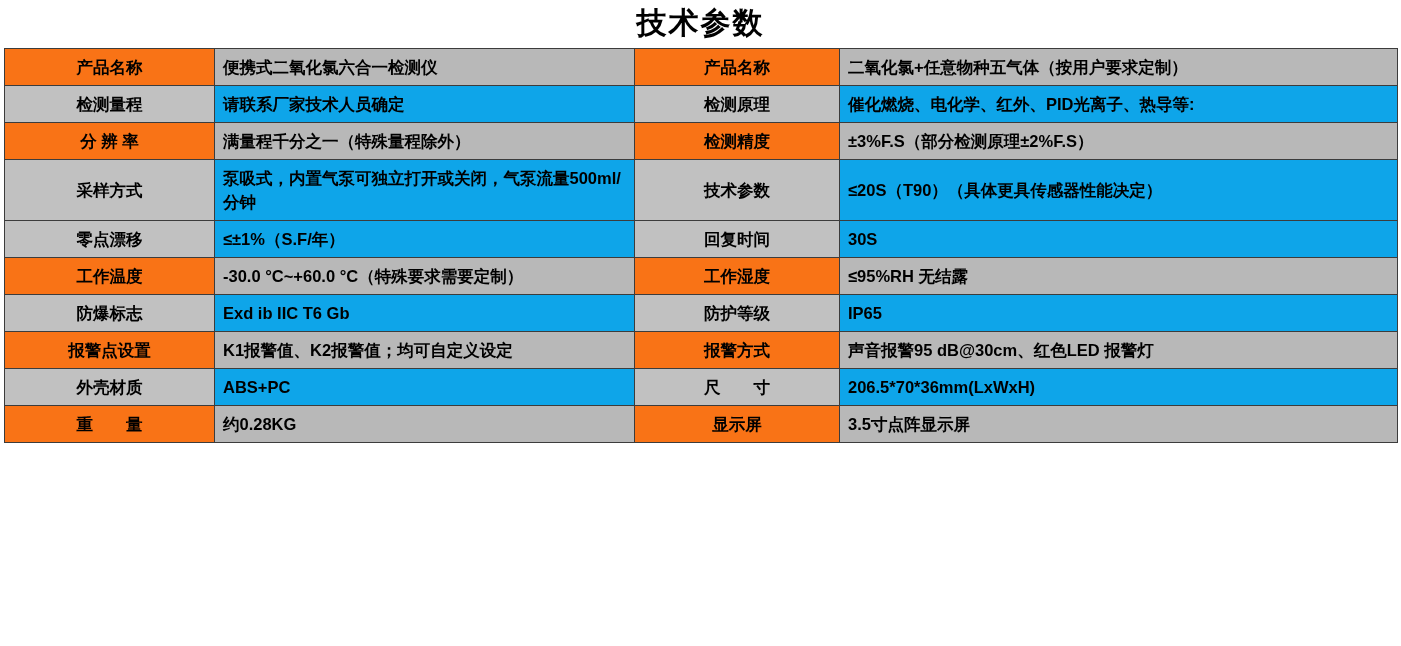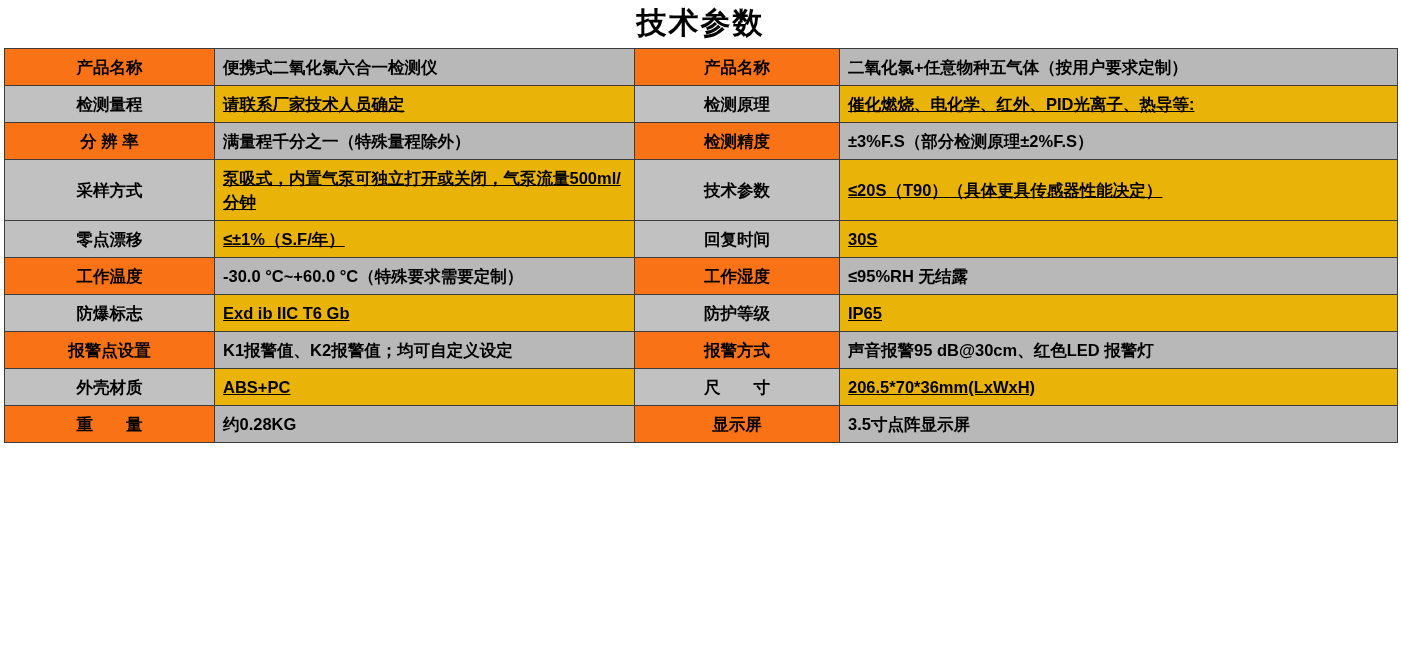--- a/index.html
+++ b/index.html
@@ -47,22 +47,21 @@
     background: #f97316;
   }
   td.value {
     text-align: left;
     background: #b8b8b8;
   }
   tr.alt td.label {
     background: #c1c1c1;
   }
   tr.alt td.value {
-    background: #eab308;
-    text-decoration: underline;
+    background: #0ea5e9;
   }
   col.c1 { width: 210px; }
   col.c2 { width: 420px; }
   col.c3 { width: 205px; }
   col.c4 { width: 558px; }
 </style>
 </head>
 <body>
 
 <div class="page">

